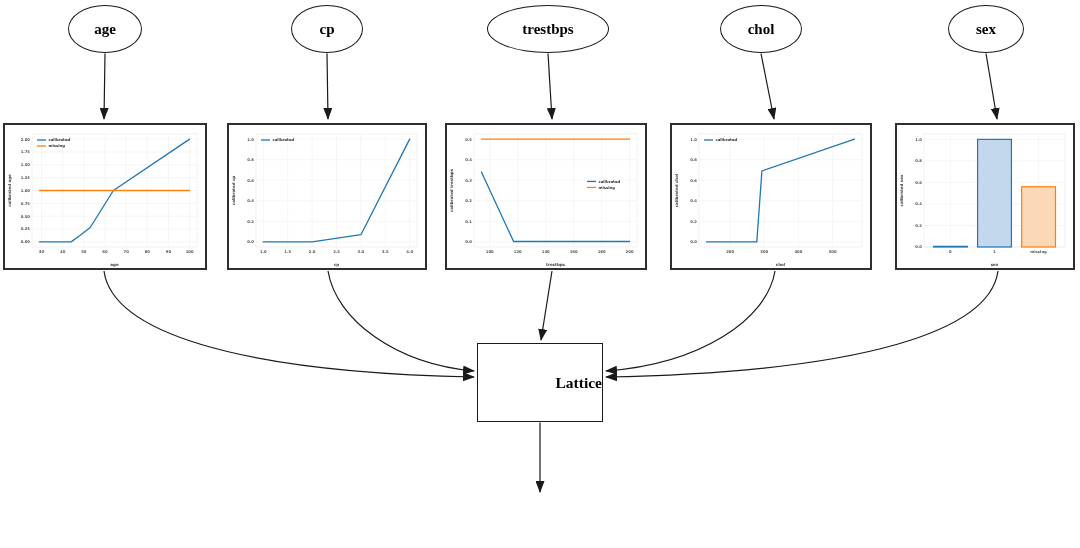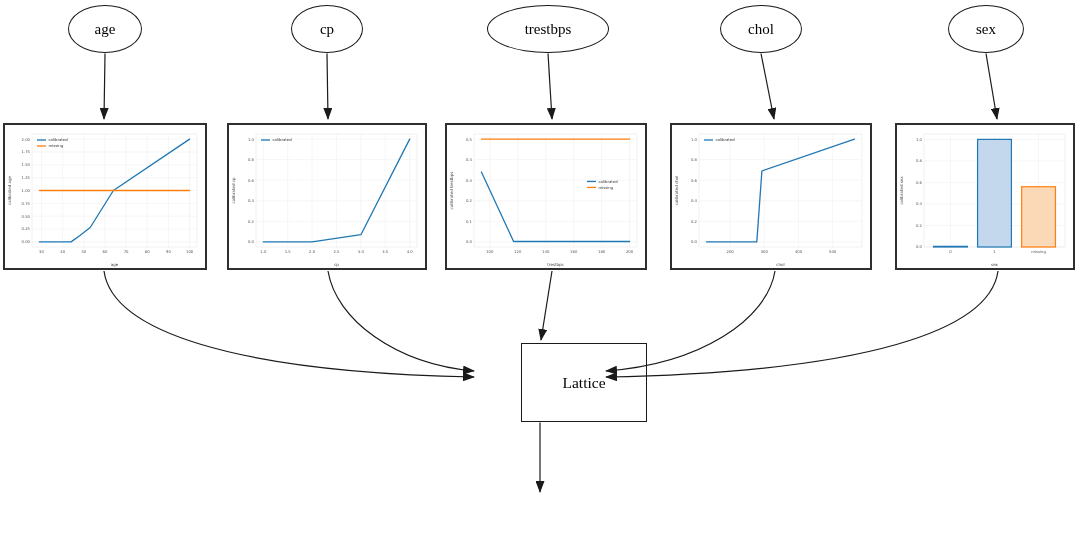--- a/index.html
+++ b/index.html
@@ -1,23 +1,23 @@
 <!DOCTYPE html>
 <html><head>
 <meta charset="utf-8">
 <style>
   html,body{margin:0;padding:0;background:#ffffff;}
   .canvas{position:relative;width:1080px;height:548px;background:#ffffff;overflow:hidden;
-          font-family:"Liberation Serif",serif;}
+          font-family:"Liberation Serif",serif;font-weight:bold;}
   .node-ellipse{position:absolute;border:1px solid #1a1a1a;border-radius:50%;
     display:flex;align-items:center;justify-content:center;background:#ffffff;
     font-size:15px;color:#000;box-sizing:border-box;}
   .lattice-box{position:absolute;border:1.4px solid #1a1a1a;background:#ffffff;
-    display:flex;align-items:center;justify-content:center;font-size:15.5px;color:#000;
-    box-sizing:border-box;margin-left:44px;}
+    display:flex;align-items:center;justify-content:flex-end;font-size:15.5px;color:#000;
+    box-sizing:border-box;}
   .chart-box{position:absolute;border:2px solid #2f2f2f;background:#ffffff;
     box-sizing:border-box;overflow:hidden;}
   .chart-box svg{display:block;}
   svg text{font-family:"DejaVu Sans",sans-serif;}
   .edges{position:absolute;left:0;top:0;pointer-events:none;}
 </style>
 </head>
 <body>
 
 <div class="canvas">

